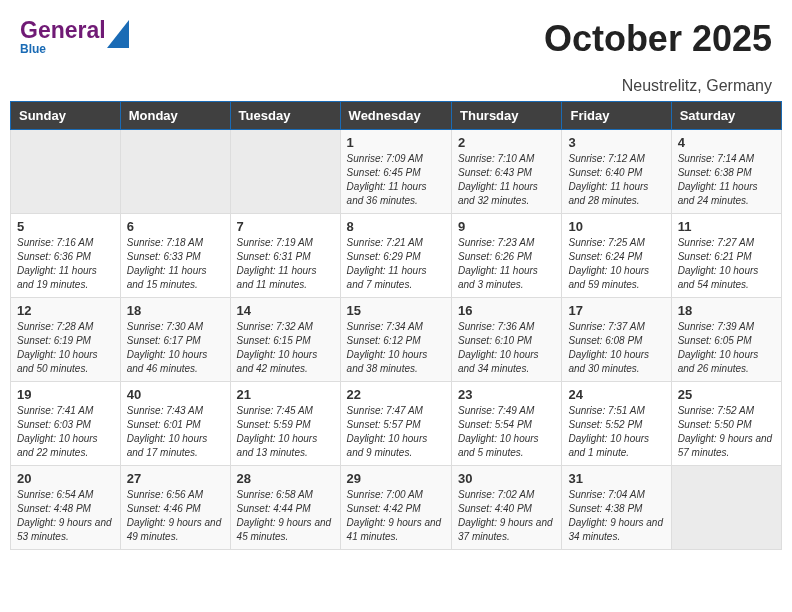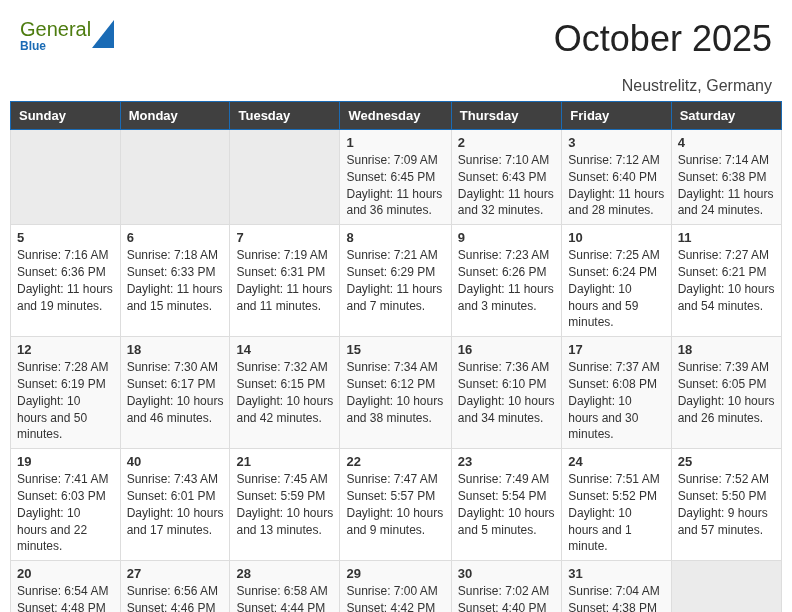--- a/index.html
+++ b/index.html
@@ -19,35 +19,35 @@
     .logo {
       display: flex;
       align-items: center;
     }
     .logo-text {
       display: flex;
       flex-direction: column;
       line-height: 1.1;
     }
     .logo-general {
-      font-size: 20px;
-      font-weight: normal;
-      color: #4d7c0f;
+      font-size: 23px;
+      font-weight: bold;
+      color: #701a75;
     }
     .logo-blue {
       font-size: 12px;
       font-weight: bold;
       color: #1a6bb5;
     }
     .title-block {
       text-align: right;
     }
     .month-title {
       font-size: 36px;
-      font-weight: normal;
+      font-weight: bold;
       color: #222;
     }
     .location {
       font-size: 16px;
       color: #444;
       margin-top: 17px;
     }
     .calendar {
       width: 100%;
       border-collapse: collapse;
@@ -78,23 +78,24 @@
     .calendar tr:nth-child(even) td {
       background-color: #fff;
     }
     .day-number {
       font-size: 13px;
       font-weight: bold;
       display: block;
       margin-bottom: 2px;
     }
     .day-info {
-      font-size: 12px;
+      font-size: 10px;
       color: #333;
       line-height: 1.4;
+      font-style: italic;
     }
     .empty-cell {
       background: #f0f0f0 !important;
     }
     
     .row-odd td { background-color: #f5f5f5; }
     .row-even td { background-color: #ffffff; }
     .row-odd td.empty-cell { background-color: #ebebeb !important; }
   </style>
 </head>

